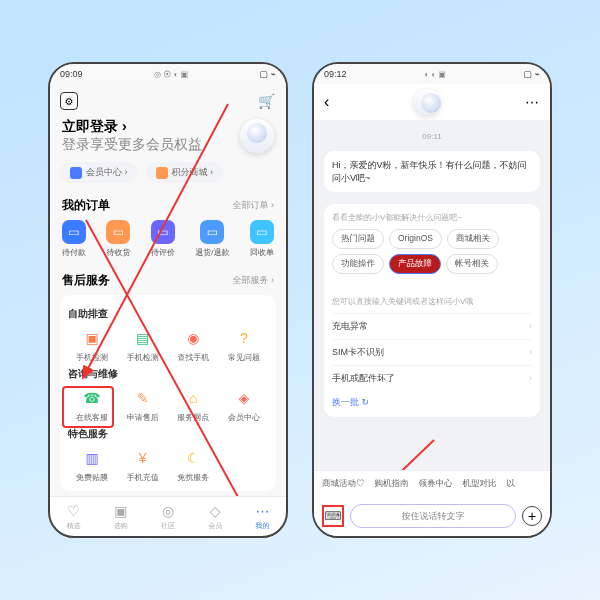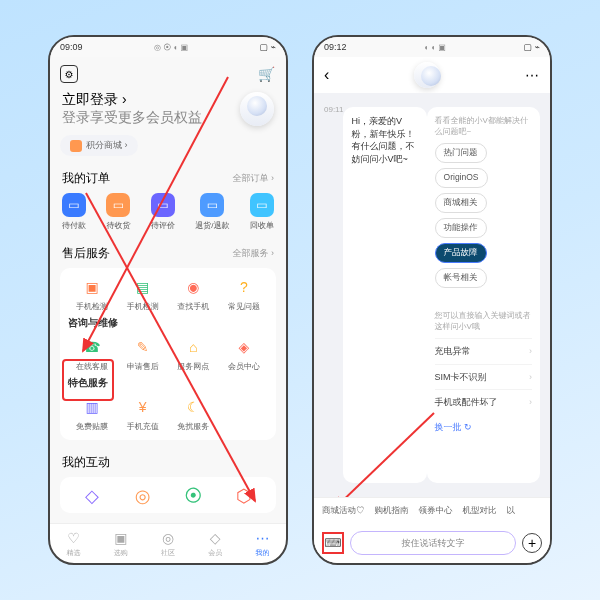--- a/index.html
+++ b/index.html
@@ -1,36 +1,36 @@
 <!DOCTYPE html>
 <html><head>
 <meta charset="utf-8">
 <style>
 *{margin:0;padding:0;box-sizing:border-box}
 body{background:linear-gradient(160deg,#bfe3ff 0%,#cfeaff 50%,#e8f4ff 100%);width:600px;height:600px;font-family:-apple-system,"PingFang SC","Microsoft YaHei",sans-serif;display:flex;align-items:center;justify-content:center;gap:24px}
-.phone{width:240px;height:530px;background:#fff;border-radius:26px;border:2px solid #444;overflow:hidden;position:relative;display:flex;flex-direction:column}
+.phone{width:240px;height:476px;background:#fff;border-radius:26px;border:2px solid #444;overflow:hidden;position:relative;display:flex;flex-direction:column}
 .status{height:20px;display:flex;justify-content:space-between;align-items:center;padding:0 10px;font-size:9px;color:#333;background:#f9f9f9}
 .status .right{display:flex;gap:4px;align-items:center}
 .content{flex:1;overflow:hidden;background:#f8f8f8;position:relative}
 .arrow{position:absolute;pointer-events:none;z-index:50}
 
 .headerA{padding:8px 10px 4px;display:flex;justify-content:space-between;align-items:center}
 .gear{width:18px;height:18px;border:1.5px solid #333;border-radius:4px;display:flex;align-items:center;justify-content:center;font-size:10px}
 .cart{font-size:14px}
 .login-row{display:flex;justify-content:space-between;align-items:center;padding:4px 12px 0}
-.login-t{font-size:14px;font-weight:400}
+.login-t{font-size:14px;font-weight:700}
 .login-s{font-size:14px;color:#888}
 .avatar{width:34px;height:34px;border-radius:50%;background:linear-gradient(#fff,#e8ecf5);box-shadow:0 2px 6px rgba(0,0,0,.15);position:relative}
 .avatar::after{content:"";position:absolute;width:20px;height:20px;background:radial-gradient(circle at 40% 35%,#fff 0%,#d5e0f5 60%,#aab8d8 100%);border-radius:50%;top:4px;left:7px}
 .pill-row{display:flex;gap:8px;padding:8px 10px}
 .pill{flex:none;background:#f2f3f7;border-radius:14px;padding:4px 10px;font-size:9px;color:#666;display:flex;align-items:center;gap:4px}
 .pill .pic{width:12px;height:12px;border-radius:3px}
 .sect{padding:6px 12px 0}
 .sect-h{display:flex;justify-content:space-between;align-items:center;margin-bottom:6px}
-.sect-t{font-size:12px;font-weight:400}
+.sect-t{font-size:12px;font-weight:700}
 .sect-m{font-size:9px;color:#999}
 .orders{display:flex;justify-content:space-between;padding-bottom:8px}
 .obox{display:flex;flex-direction:column;align-items:center;gap:3px;font-size:8px;color:#555}
 .oic{width:24px;height:24px;border-radius:7px;display:flex;align-items:center;justify-content:center;color:#fff;font-size:12px}
 .card{background:#fff;border-radius:10px;margin:0 10px 8px;padding:8px 8px 4px}
 .card .lab{font-size:10px;font-weight:700;color:#333;margin:4px 0 6px}
 .grid4{display:flex;justify-content:space-between;margin-bottom:4px}
 .g4{width:24%;display:flex;flex-direction:column;align-items:center;gap:3px;font-size:8px;color:#666}
 .g4 .ic{width:22px;height:22px;display:flex;align-items:center;justify-content:center;font-size:14px}
 .hl{position:absolute;border:2px solid #e33;border-radius:4px;pointer-events:none}
@@ -41,21 +41,21 @@
 
 .chat-head{height:36px;display:flex;align-items:center;justify-content:space-between;padding:0 10px;background:#fff}
 .back{font-size:16px;font-weight:300}
 .dots{font-size:14px;letter-spacing:1px}
 .chat-area{background:#f1f2f6;padding:8px 10px;flex:1;overflow:hidden}
 .time-tag{text-align:center;font-size:8px;color:#aaa;margin:4px 0}
 .bubble{background:#fff;border-radius:10px;padding:8px;font-size:9px;color:#333;margin:6px 0;line-height:1.4}
 .bubble .meta{font-size:8px;color:#aaa;margin-bottom:6px}
 .chip-row{display:flex;flex-wrap:wrap;gap:5px;margin:5px 0}
 .chip{font-size:8.5px;padding:3px 8px;border:1px solid #ddd;border-radius:10px;color:#555}
-.chip.on{background:#0c4a6e;color:#fff;border-color:#4a7bff}
+.chip.on{background:#b91c1c;color:#fff;border-color:#4a7bff}
 .list-item{font-size:9px;color:#444;padding:6px 0;display:flex;justify-content:space-between;border-top:1px solid #f3f3f3}
 .refresh{font-size:9px;color:#4a7bff;margin-top:6px;display:flex;align-items:center;gap:3px}
 .suggest{height:26px;background:#fff;display:flex;align-items:center;gap:10px;padding:0 8px;font-size:8.5px;color:#666;overflow:hidden;white-space:nowrap;border-top:1px solid #eee}
 .chatbar{height:40px;background:#fff;display:flex;align-items:center;gap:6px;padding:0 8px}
 .kb{width:22px;height:22px;border:2px solid #e33;display:flex;align-items:center;justify-content:center;font-size:12px;color:#555}
 .vinput{flex:1;border:1px solid #c4b5fd;border-radius:14px;height:24px;display:flex;align-items:center;justify-content:center;font-size:9px;color:#888}
 .plus{width:20px;height:20px;border:1.5px solid #444;border-radius:50%;display:flex;align-items:center;justify-content:center;font-size:14px}
 svg{overflow:visible}
 </style>
 </head>
@@ -75,20 +75,24 @@
    </div>
    <div class="login-row">
      <div>
        <div class="login-t">立即登录 ›</div>
        <div class="login-s">登录享受更多会员权益</div>
      </div>
      <div class="avatar"></div>
    </div>
    <div class="pill-row">
      <div class="pill">
+          <span class="pic" style="background:#4a7bff"></span>
+          <span>会员中心 ›</span>
+        </div>
+     <div class="pill">
           <span class="pic" style="background:#ff9850"></span>
           <span>积分商城 ›</span>
         </div>
    </div>
    <div class="sect">
      <div class="sect-h">
           <span class="sect-t">我的订单</span>
           <span class="sect-m">全部订单 ›</span>
         </div>
      <div class="orders" id="orders-row">
@@ -114,20 +118,21 @@
           </div>
         </div>
    </div>
    <div class="sect" style="padding-bottom:0">
         <div class="sect-h">
           <span class="sect-t">售后服务</span>
           <span class="sect-m">全部服务 ›</span>
         </div>
       </div>
    <div class="card" style="position:relative">
+     <div class="lab">自助排查</div>
      <div class="grid4" id="g1">
           <div class="g4">
             <div class="ic" style="color:#ff7a45">▣</div>
             <span>手机检测</span>
           </div>
           <div class="g4">
             <div class="ic" style="color:#34c27a">▤</div>
             <span>手机检测</span>
           </div>
           <div class="g4">
@@ -236,21 +241,21 @@
  <div class="status">
    <span>09:12</span>
    <span style="font-size:8px;color:#888">◐ ◐ ▣</span>
    <span class="right">▢ ⌁</span>
  </div>
  <div class="chat-head">
    <span class="back">‹</span>
    <div class="avatar" style="width:26px;height:26px"></div>
    <span class="dots">⋯</span>
  </div>
- <div class="chat-area content" style="display:flex;flex-direction:row">
+ <div class="chat-area content" style="display:flex;flex-direction:column">
    <div class="time-tag">09:11</div>
    <div class="bubble"><span>Hi，亲爱的V粉，新年快乐！有什么问题，不妨问问小V吧~</span></div>
    <div class="bubble">
      <div class="meta">看看全能的小V都能解决什么问题吧~</div>
      <div class="chip-row" id="chips">
           <div class="chip ">热门问题</div>
           <div class="chip ">OriginOS</div>
           <div class="chip ">商城相关</div>
           <div class="chip ">功能操作</div>
           <div class="chip on">产品故障</div>

